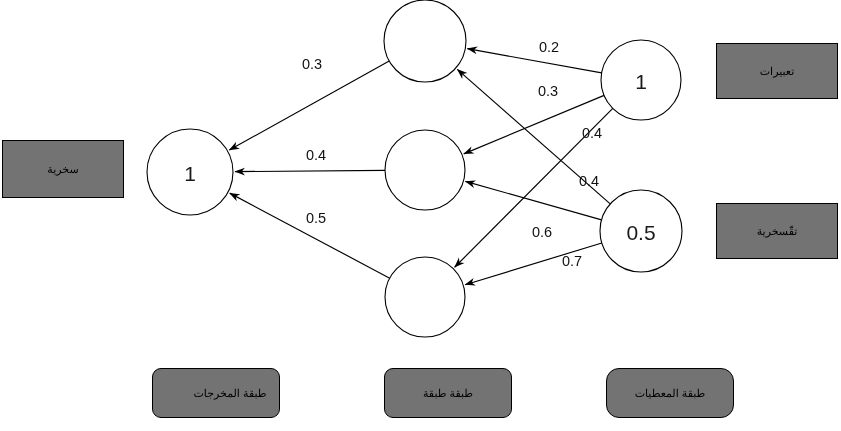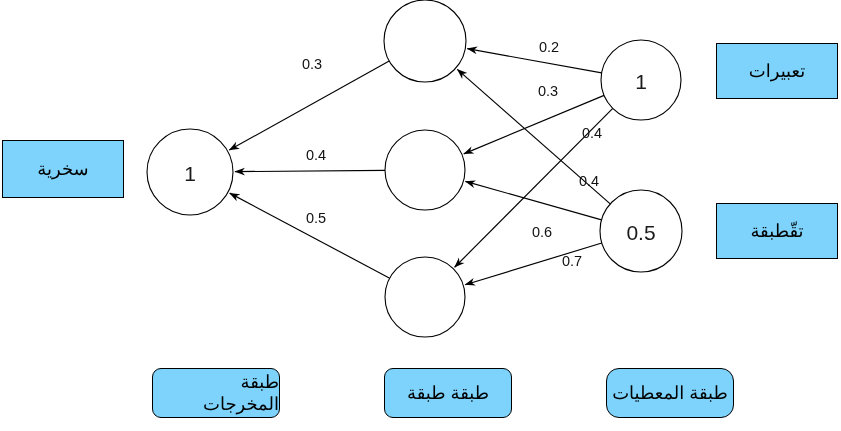--- a/index.html
+++ b/index.html
@@ -45,25 +45,25 @@
     font-family: "Liberation Sans", sans-serif;
     font-size: 14.5px;
     fill: #111111;
     text-anchor: middle;
     dominant-baseline: central;
   }
   .label-box {
     position: absolute;
     box-sizing: border-box;
     border: 1px solid #000000;
-    background: #7dd3fc;
+    background: #737373;
     display: flex;
     align-items: center;
     justify-content: center;
-    font-size: 18px;
+    font-size: 11px;
     color: #000000;
     direction: rtl;
     font-family: "Liberation Sans", sans-serif;
   }
   .label-box.rounded {
     border-radius: 9px;
   }
 </style>
 </head>
 <body>
@@ -125,21 +125,21 @@
   </svg>
 
   <div id="side-labels">
       <div class="label-box" style="left: 2px; top: 140px; width: 122px; height: 58px;">
         <span>سخرية</span>
       </div>
       <div class="label-box" style="left: 716px; top: 43px; width: 122px; height: 56px;">
         <span>تعبيرات</span>
       </div>
       <div class="label-box" style="left: 716px; top: 203px; width: 122px; height: 56px;">
-        <span>تقّطبقة</span>
+        <span>تقّسخرية</span>
       </div>
     </div>
   <div id="layer-labels">
       <div class="label-box rounded" style="left: 152px; top: 368px; width: 128px; height: 50px; padding-left: 28px;">
         <span>طبقة المخرجات</span>
       </div>
       <div class="label-box rounded" style="left: 384px; top: 368px; width: 128px; height: 50px;">
         <span>طبقة طبقة</span>
       </div>
       <div class="label-box rounded" style="left: 606px; top: 368px; width: 128px; height: 50px; border-radius: 13px;">

